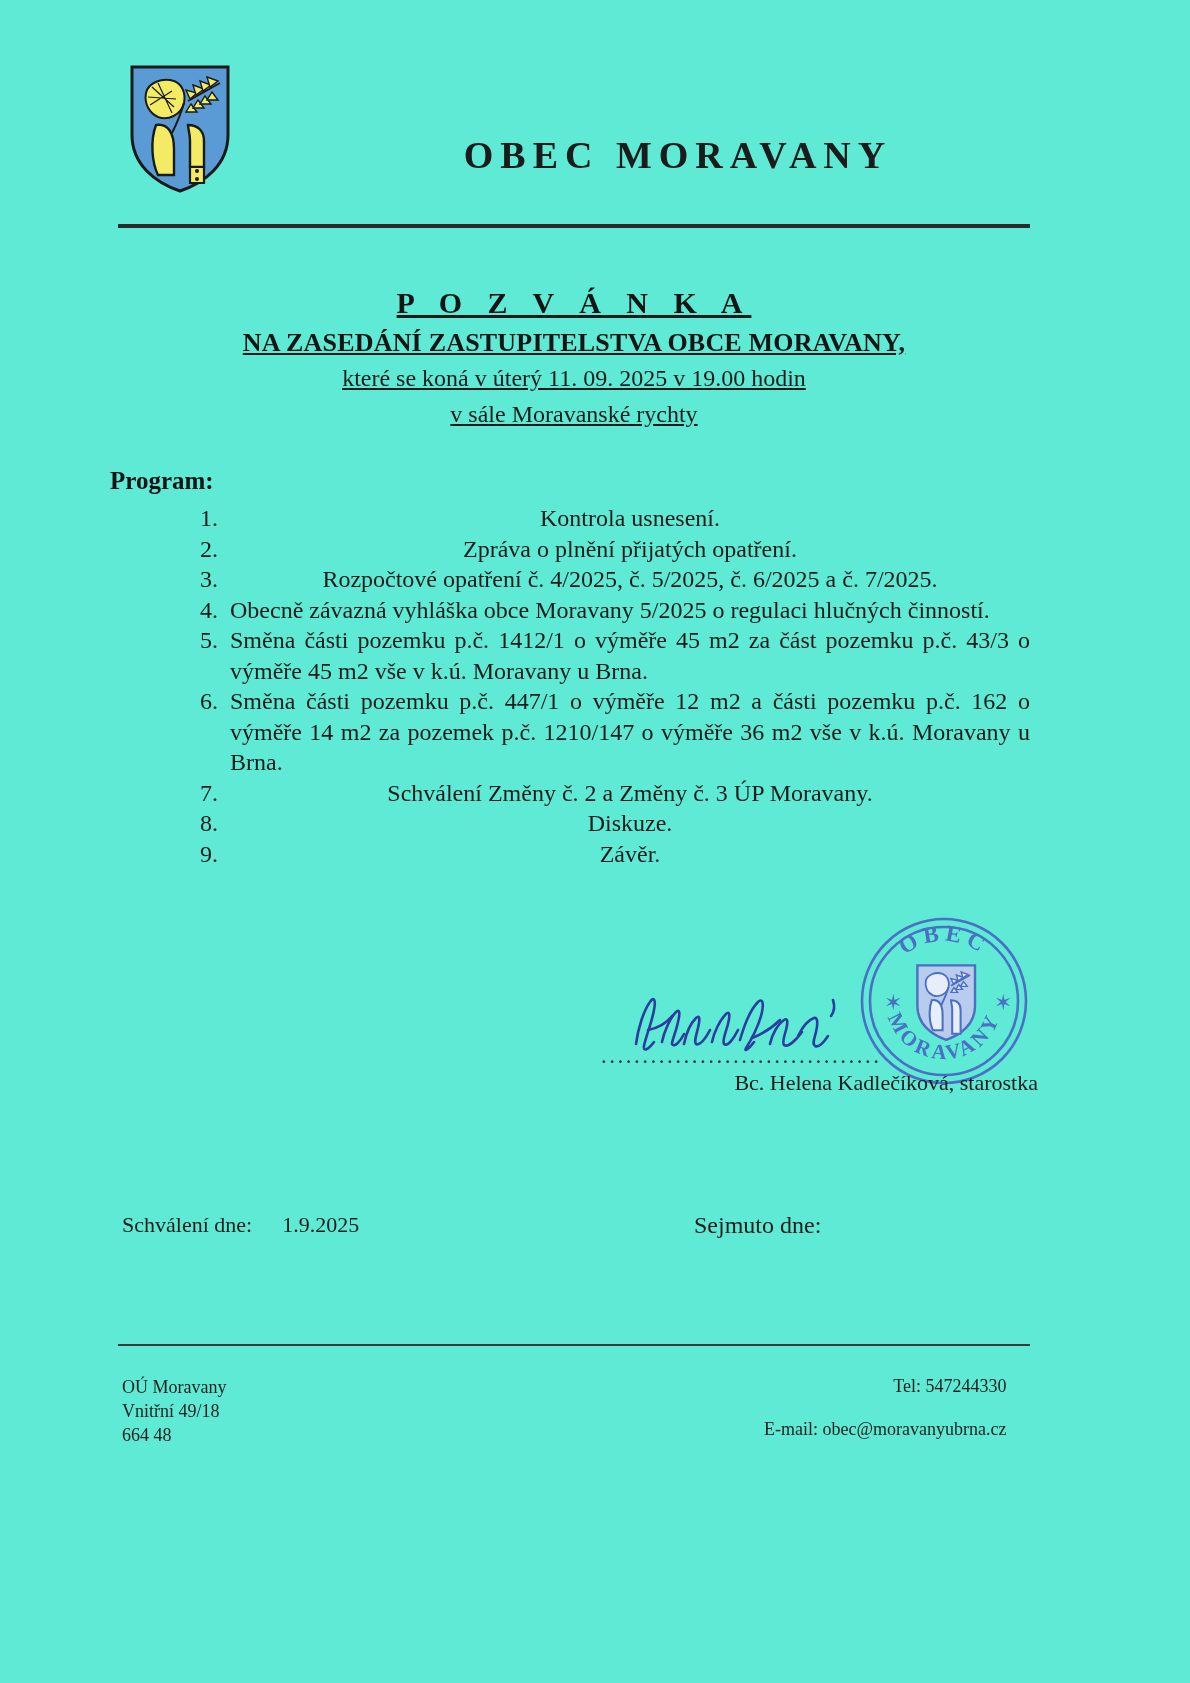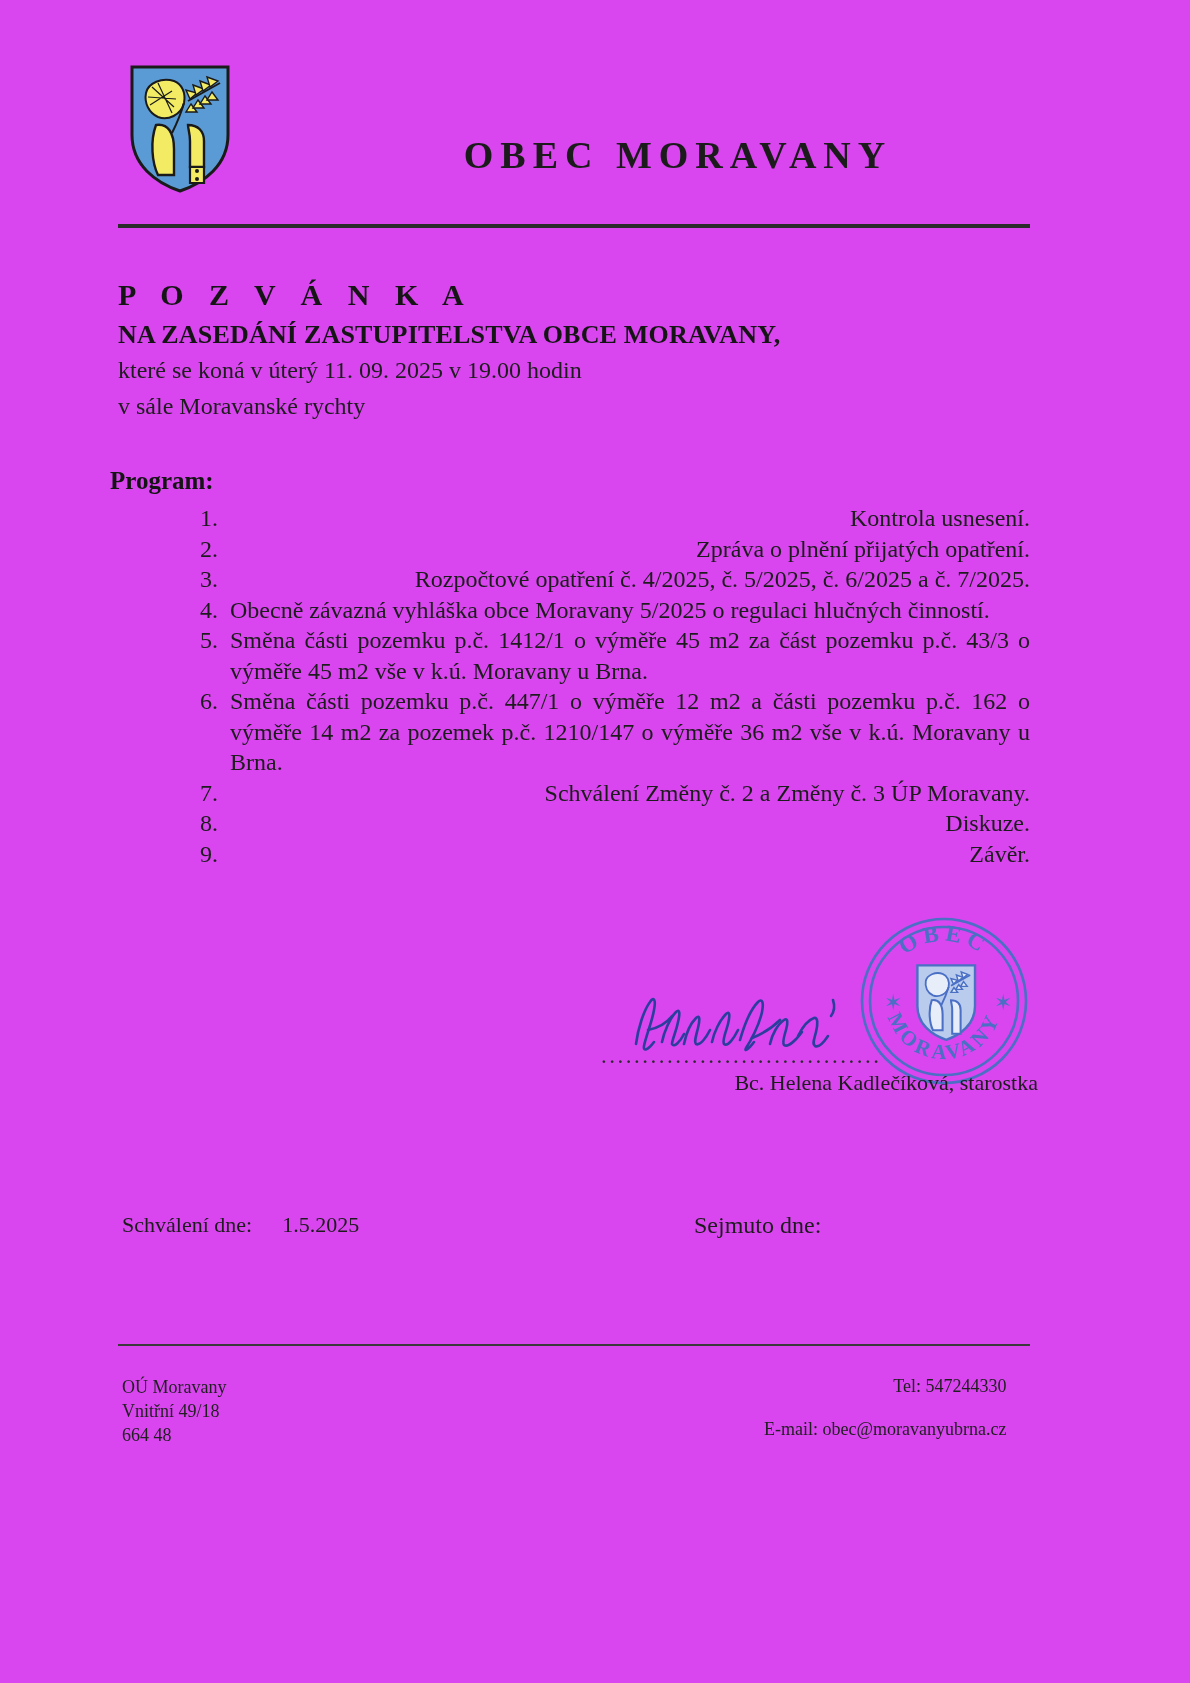--- a/index.html
+++ b/index.html
@@ -15,21 +15,21 @@
     font-family: "Liberation Serif", "DejaVu Serif", serif;
     color: #1a1a1a;
     overflow: hidden;
   }
 
   .page {
     position: absolute;
     left: 0; top: 0;
     width: 1190px;
     height: 1683px;
-    background: #d946ef;
+    background: #5eead4;
   }
 
   
   .header {
     position: absolute;
     left: 118px;
     top: 55px;
     width: 910px;
     height: 175px;
   }
@@ -59,23 +59,24 @@
     top: 224px;
     width: 912px;
     height: 4px;
     background: #2b2b2b;
   }
 
   
   .title-block {
     position: absolute;
     left: 118px;
-    top: 276px;
+    top: 284px;
     width: 912px;
-    text-align: left;
+    text-align: center;
+    text-decoration: underline;
   }
   .t-pozvanka {
     font-size: 30px;
     font-weight: bold;
     letter-spacing: 9px;
     line-height: 1.25;
     color: #151515;
   }
   .t-sub {
     font-size: 26px;
@@ -125,21 +126,21 @@
     left: 70px;
     top: 0;
     width: 30px;
     text-align: right;
     font-size: 24px;
   }
   .program-list li .txt {
     display: block;
   }
   .program-list li.nojust .txt {
-    text-align: right;
+    text-align: center;
   }
 
   
   .sig-area {
     position: absolute;
     left: 118px;
     top: 905px;
     width: 912px;
     height: 200px;
   }
@@ -374,21 +375,21 @@
           <path d="M205 10 C207 16 206 22 203 26"></path>
         </g>
       </svg>
     </div>
 
     <div class="sig-dots">..................................</div>
     <div class="sig-name">Bc. Helena Kadlečíková, starostka</div>
   </div>
 
   <div class="posted">
-    <span class="label">Schválení dne:</span><span class="value">1.5.2025</span>
+    <span class="label">Schválení dne:</span><span class="value">1.9.2025</span>
   </div>
 
   <div class="removed">
     <span class="label">Sejmuto dne:</span>
   </div>
 
   <div class="footer-rule"></div>
 
   <div class="footer-left">
     <div>OÚ Moravany</div>

